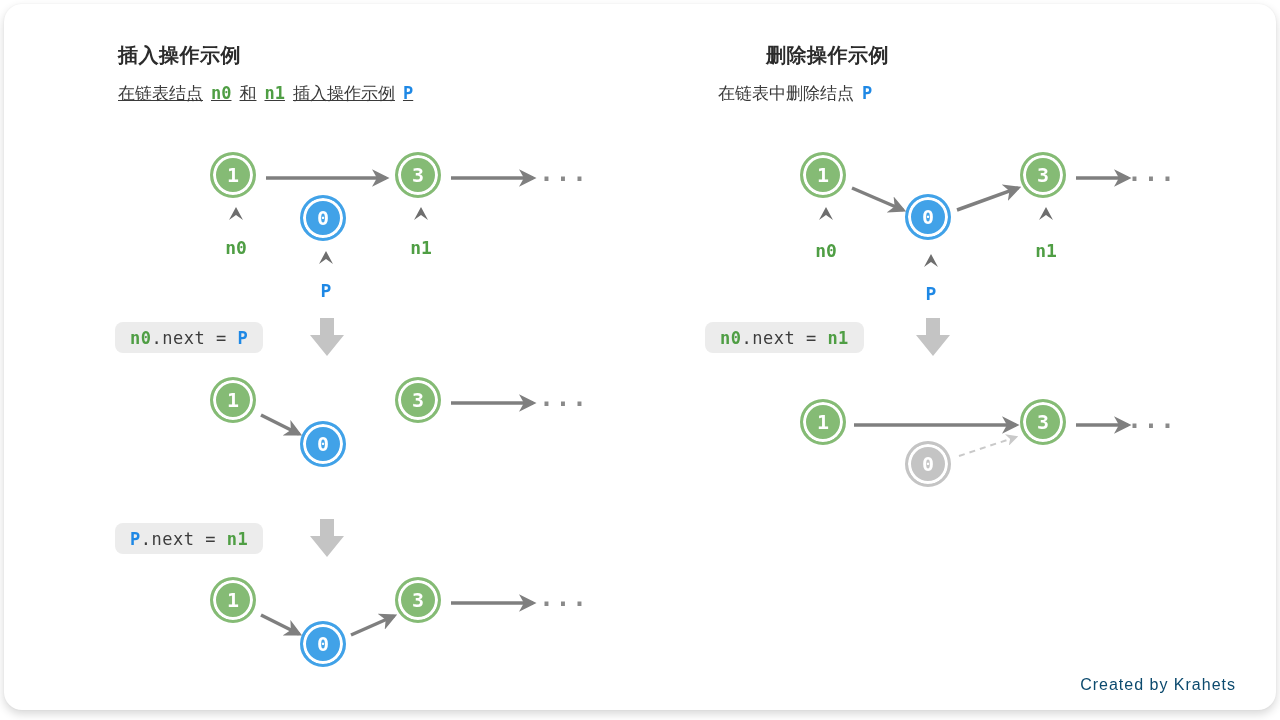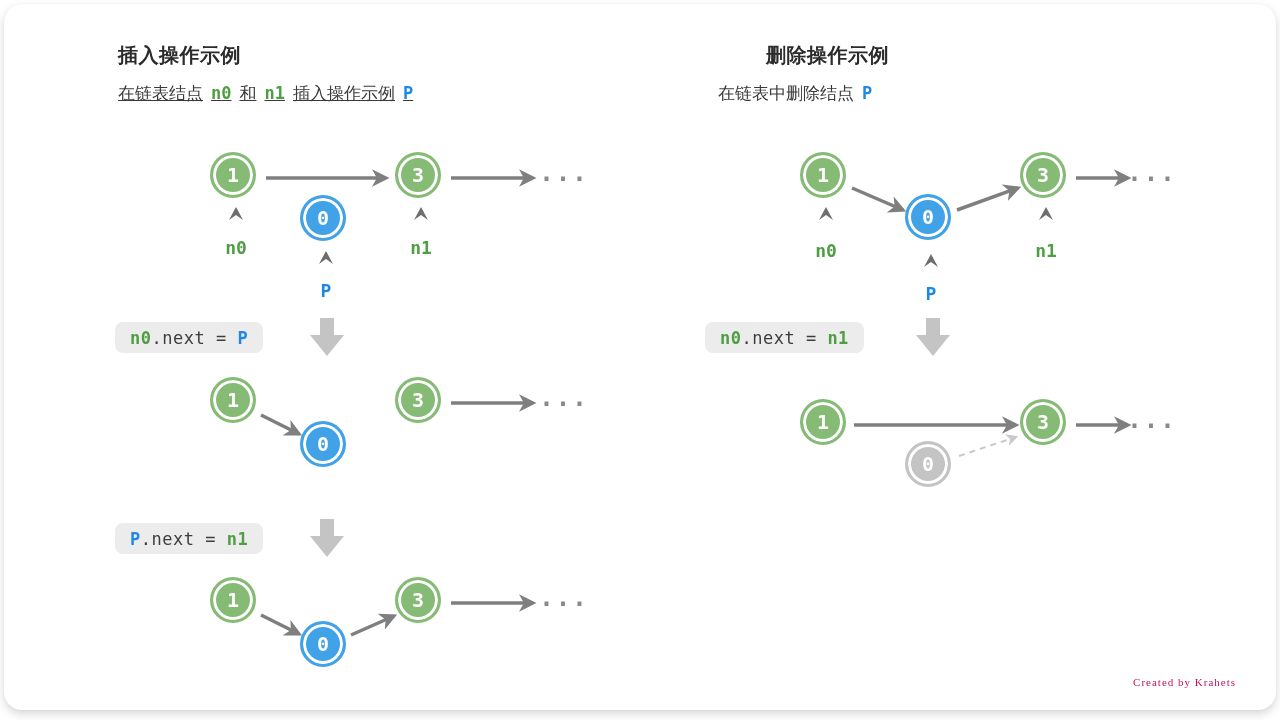--- a/index.html
+++ b/index.html
@@ -54,21 +54,21 @@
     background:#ececec; border-radius:8px; padding:5px 15px; height:31px;
     font-family:"DejaVu Sans Mono", monospace; font-size:17px; color:#3d3d3d;
     letter-spacing:.5px; white-space:pre;
   }
   .code-chip .cv { font-weight:bold; }
   .code-chip .cv.green { color:#4f9e44; }
   .code-chip .cv.blue  { color:#1e88e5; }
 
   .footer-credit {
     position:absolute; right:44px; top:676px;
-    font-family:Liberation Serif, serif; font-size:11px; color:#be185d; letter-spacing:1px;
+    font-family:Liberation Sans, sans-serif; font-size:16px; color:#0c4a6e; letter-spacing:1px;
   }
   svg.overlay { position:absolute; left:0; top:0; }
 </style>
 </head>
 <body>
 
 <div class="stage">
   <div class="card">
     <div class="layer">
 

